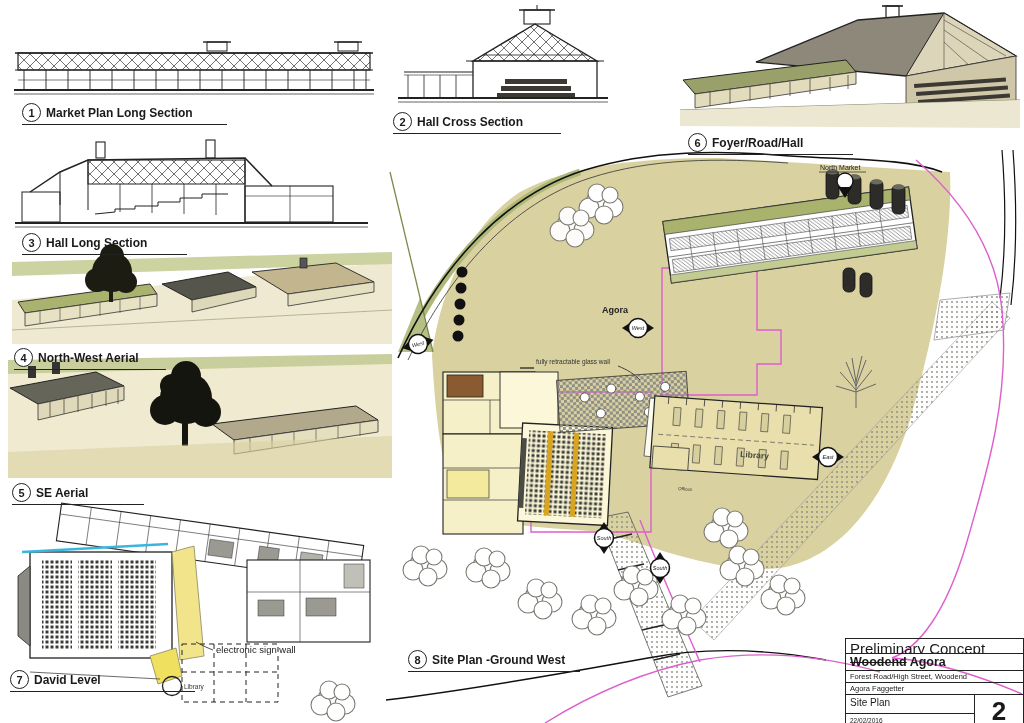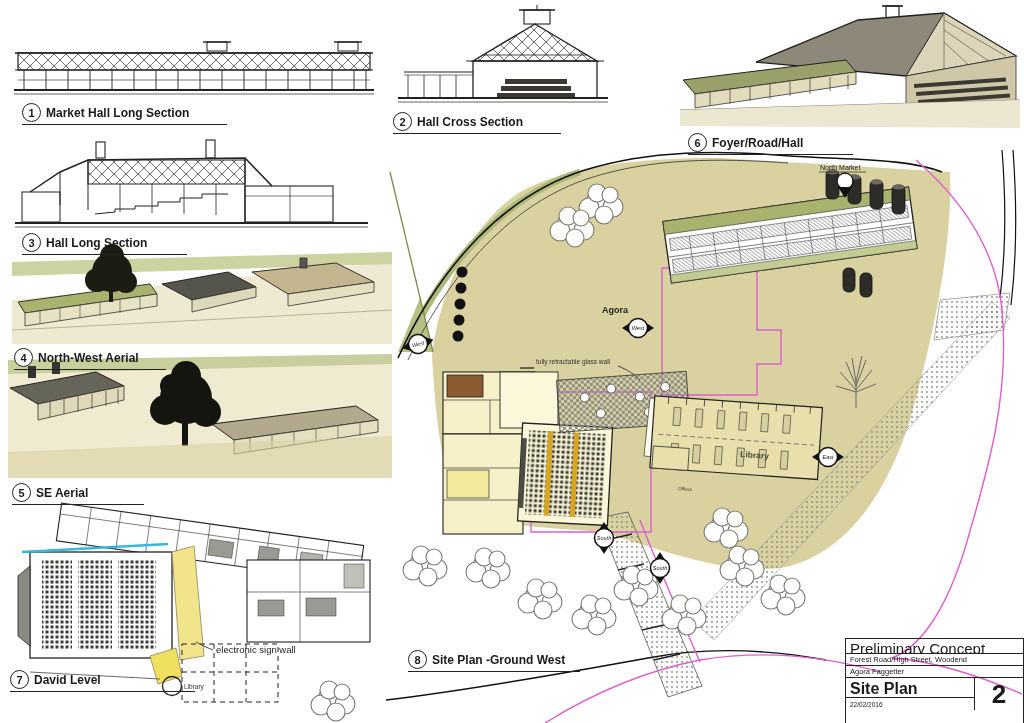--- a/index.html
+++ b/index.html
@@ -21,21 +21,21 @@
       border:1.3px solid #222;background:transparent;font-size:9px}
   .tb .row{border-top:1px solid #222;padding:1px 4px;white-space:nowrap;overflow:hidden}
   .tb .row:first-child{border-top:none}
   .tb .status{font-size:15px;height:12px}
   .tb .project{font-size:12.5px;font-weight:bold;height:14px}
   .tb .project .struck{text-decoration:line-through}
   .tb .project .rest{margin-left:3px}
   .tb .addr,.tb .auth{font-size:7.5px;height:9px}
   .tb .bottom{display:flex;border-top:1px solid #222;height:32px;padding:0}
   .tb .bleft{flex:1 1 auto;display:flex;flex-direction:column}
-  .tb .sheettitle{font-size:16px;font-weight:bold;padding:2px 4px 0 4px;height:17px}
+  .tb .sheettitle{font-size:10px;font-weight:normal;padding:2px 4px 0 4px;height:17px}
   .tb .date{font-size:6.5px;padding:3px 4px;border-top:1px solid #222;flex:1}
   .tb .bright{flex:0 0 48px;border-left:1px solid #222;display:flex;
       align-items:center;justify-content:center;font-size:26px;font-weight:bold}
 </style>
 </head>
 <body>
 
 <div id="sheet">
 
 <svg class="art" width="1024" height="723" viewBox="0 0 1024 723">
@@ -524,21 +524,21 @@
   <text x="216" y="653" font-size="9.5" fill="#222">electronic sign wall</text>
 
   <text x="740" y="457" font-size="8.5" font-weight="bold" fill="#4a463a" transform="rotate(4 740 457)">Library</text>
   <text x="678" y="490" font-size="4.5" fill="#333" transform="rotate(4 678 490)">Offices</text>
 
   <text x="184" y="689" font-size="6.5" fill="#333">Library</text>
 </svg>
 
 <div class="fig" style="left:22px;top:103px;width:205px">
   <span class="num">1</span>
-  <span class="t">Market Hall Long Section</span>
+  <span class="t">Market Plan Long Section</span>
 </div>
 <div class="fig" style="left:393px;top:112px;width:168px">
   <span class="num">2</span>
   <span class="t">Hall Cross Section</span>
 </div>
 <div class="fig" style="left:22px;top:233px;width:165px">
   <span class="num">3</span>
   <span class="t">Hall Long Section</span>
 </div>
 <div class="fig" style="left:14px;top:348px;width:152px">
@@ -557,20 +557,23 @@
   <span class="num">7</span>
   <span class="t">David Level</span>
 </div>
 <div class="fig" style="left:408px;top:650px;width:172px">
   <span class="num">8</span>
   <span class="t">Site Plan -Ground West</span>
 </div>
 
 <div class="tb">
   <div class="row status">Preliminary Concept</div>
+  <div class="row project">
+    <span class="struck">Woodend</span><span class="rest">Agora</span>
+  </div>
   <div class="row addr">Forest Road/High Street, Woodend</div>
   <div class="row auth">Agora Faggetter</div>
   <div class="bottom">
     <div class="bleft">
       <div class="sheettitle">Site Plan</div>
       <div class="date">22/02/2016</div>
     </div>
     <div class="bright">2</div>
   </div>
 </div>

